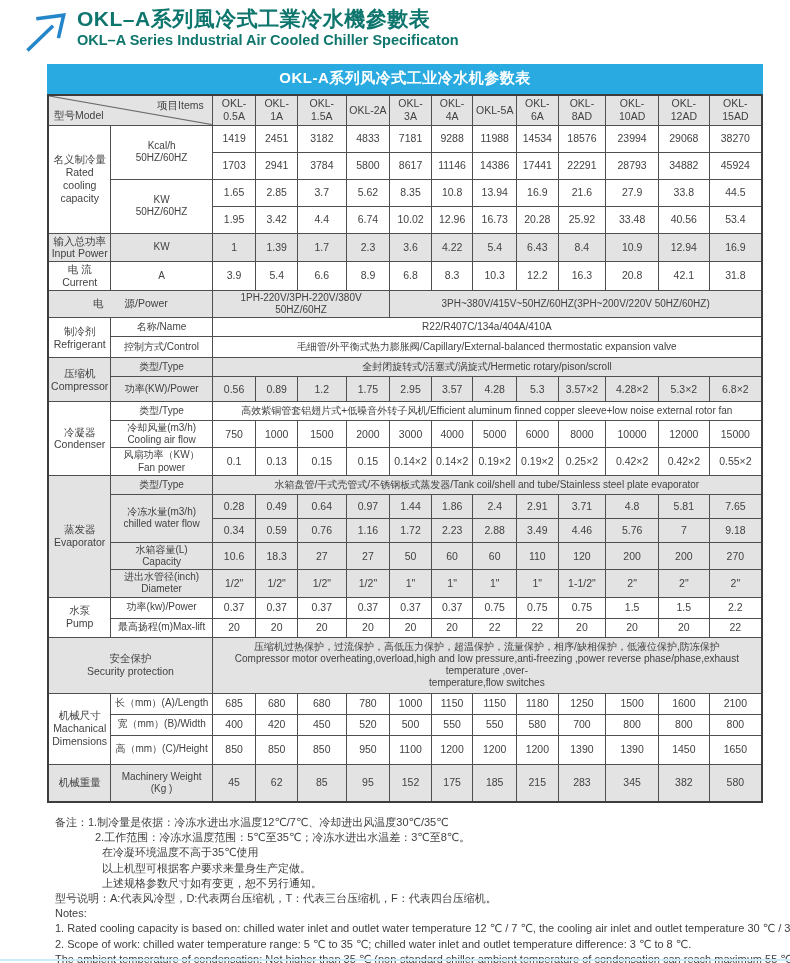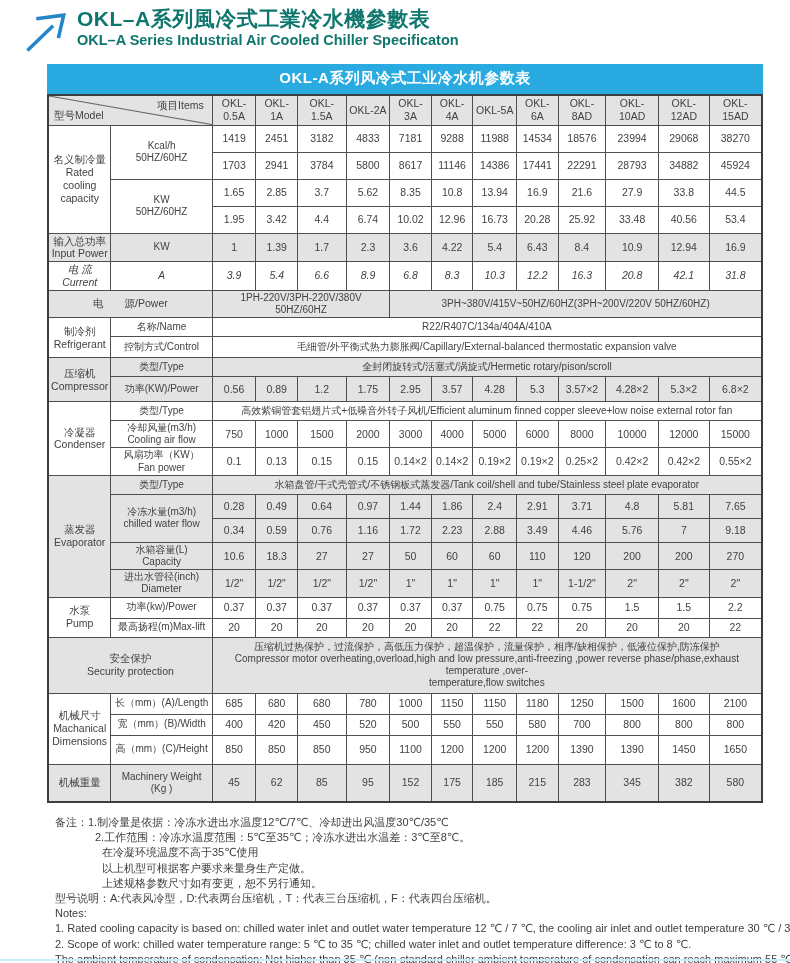--- a/index.html
+++ b/index.html
@@ -176,21 +176,21 @@
           <td class="val">2.3</td>
           <td class="val">3.6</td>
           <td class="val">4.22</td>
           <td class="val">5.4</td>
           <td class="val">6.43</td>
           <td class="val">8.4</td>
           <td class="val">10.9</td>
           <td class="val">12.94</td>
           <td class="val">16.9</td>
         </tr>
-        <tr style="height: 26px; font-style: italic;">
+        <tr style="height: 26px;">
           <td class="sec">电 流
 Current</td>
           <td class="item">A</td>
           <td class="val">3.9</td>
           <td class="val">5.4</td>
           <td class="val">6.6</td>
           <td class="val">8.9</td>
           <td class="val">6.8</td>
           <td class="val">8.3</td>
           <td class="val">10.3</td>

